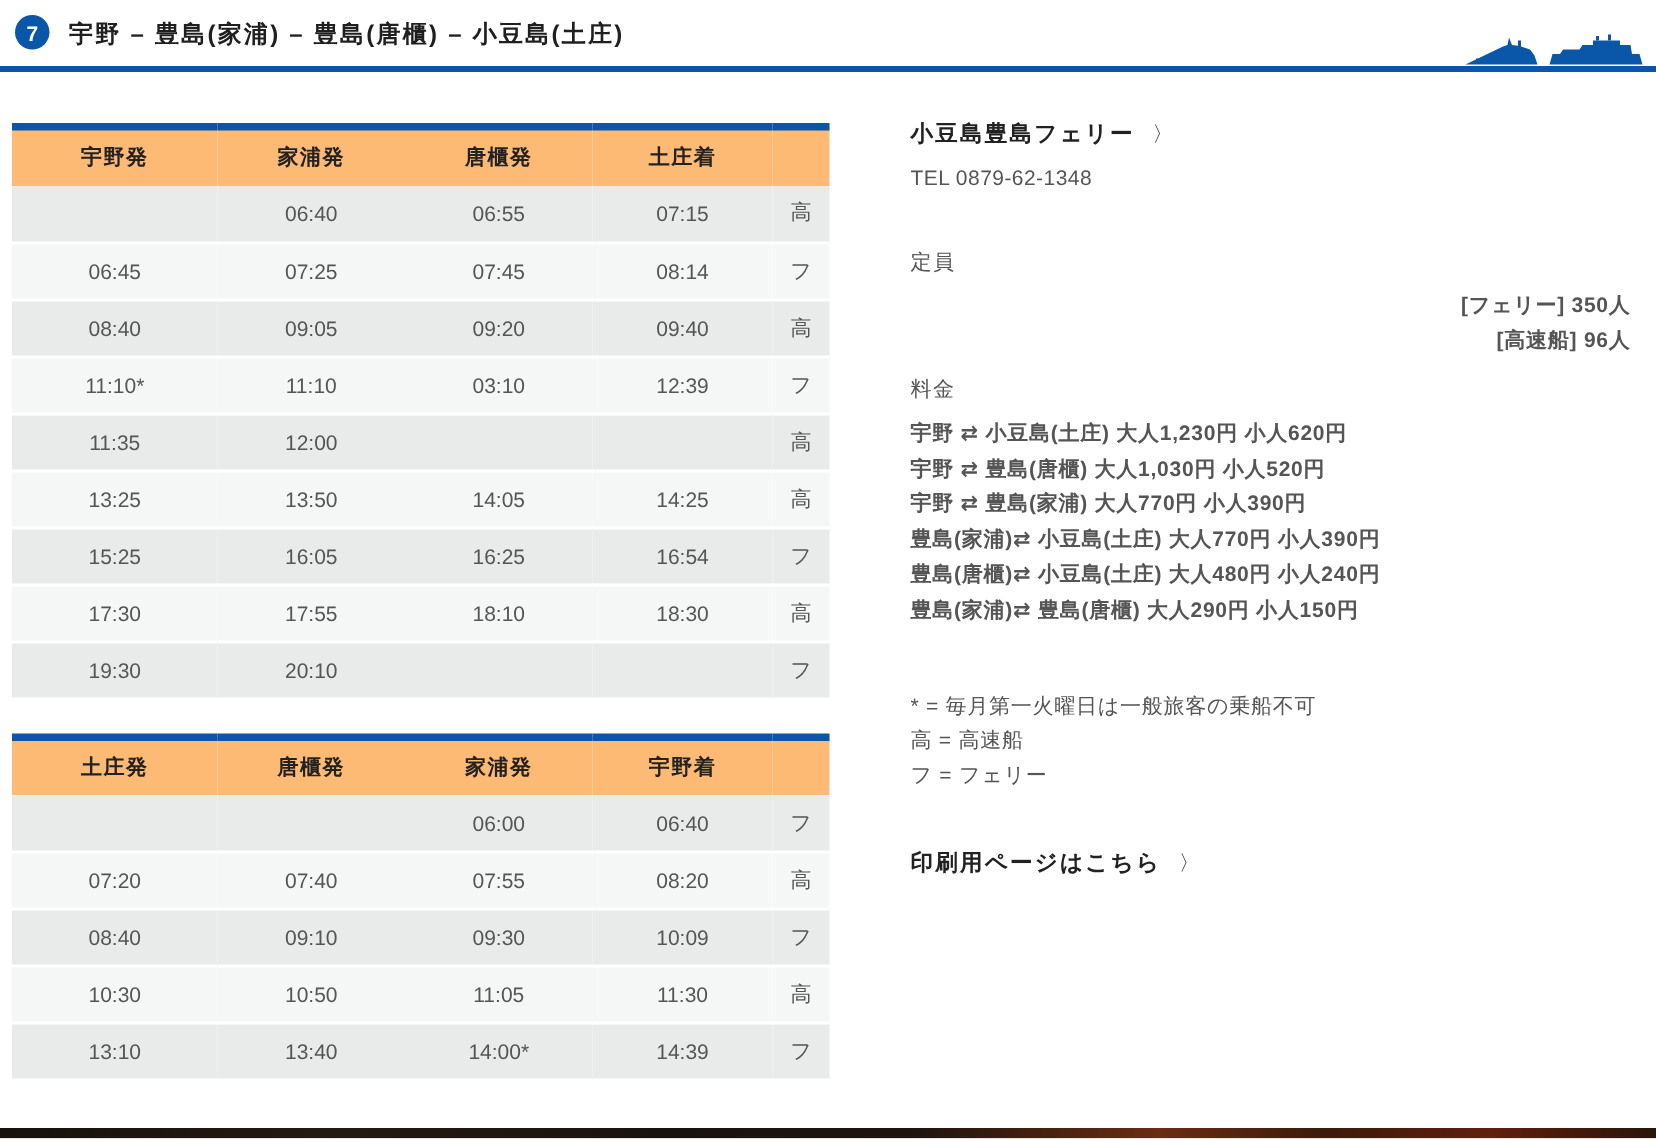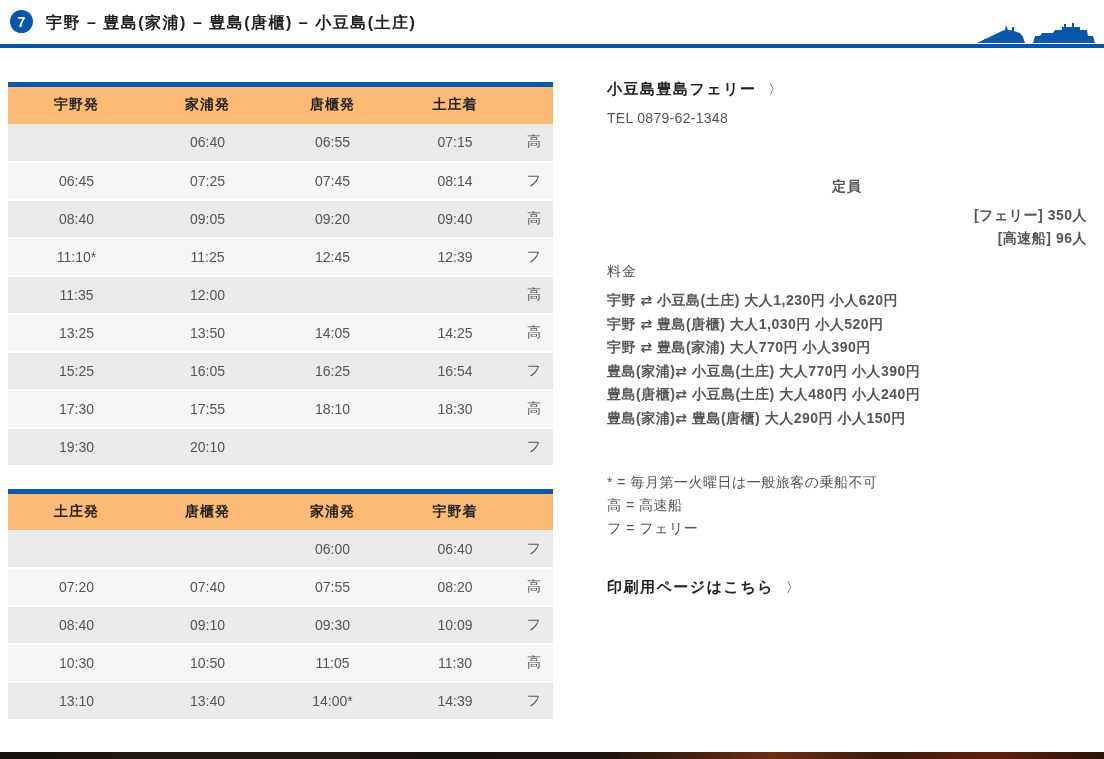--- a/index.html
+++ b/index.html
@@ -62,21 +62,21 @@
   .timetable-return { margin-top:22px; }
 
   
   .sidebar { position:absolute; left:607px; top:80px; width:480px; font-size:14px; }
   .op-link {
     font-weight:bold; color:#222; font-size:15px;
     letter-spacing:1.5px; cursor:pointer;
   }
   .chevron { font-weight:normal; margin-left:6px; font-size:14px; color:#333; }
   .tel-line { margin-top:11px; color:#555; letter-spacing:0.3px; }
-  .cap-heading { margin-top:52px; font-weight:bold; color:#555; letter-spacing:1px;text-align:center; }
+  .cap-heading { margin-top:40px; font-weight:normal; color:#555; letter-spacing:1px; }
   .cap-lines { margin-top:8px; }
   .cap-lines div { line-height:23px; font-weight:bold; color:#555; letter-spacing:0.5px;text-align:right; }
   .fare-heading { margin-top:13px; font-weight:normal; color:#555; letter-spacing:1px; }
   .fare-lines { margin-top:8px; }
   .fare-lines div { line-height:23.5px; font-weight:bold; color:#555; letter-spacing:0.5px; }
   .notes { margin-top:41px; }
   .notes div { line-height:23px; color:#555; letter-spacing:0.5px; }
   .print-link {
     margin-top:38px; font-weight:bold; color:#222; font-size:15px;
     letter-spacing:1.5px; cursor:pointer;
@@ -141,22 +141,22 @@
           </tr>
           <tr>
             <td>08:40</td>
             <td>09:05</td>
             <td>09:20</td>
             <td>09:40</td>
             <td>高</td>
           </tr>
           <tr>
             <td>11:10*</td>
-            <td>11:25</td>
-            <td>12:45</td>
+            <td>11:10</td>
+            <td>03:10</td>
             <td>12:39</td>
             <td>フ</td>
           </tr>
           <tr>
             <td>11:35</td>
             <td>12:00</td>
             <td></td>
             <td></td>
             <td>高</td>
           </tr>

